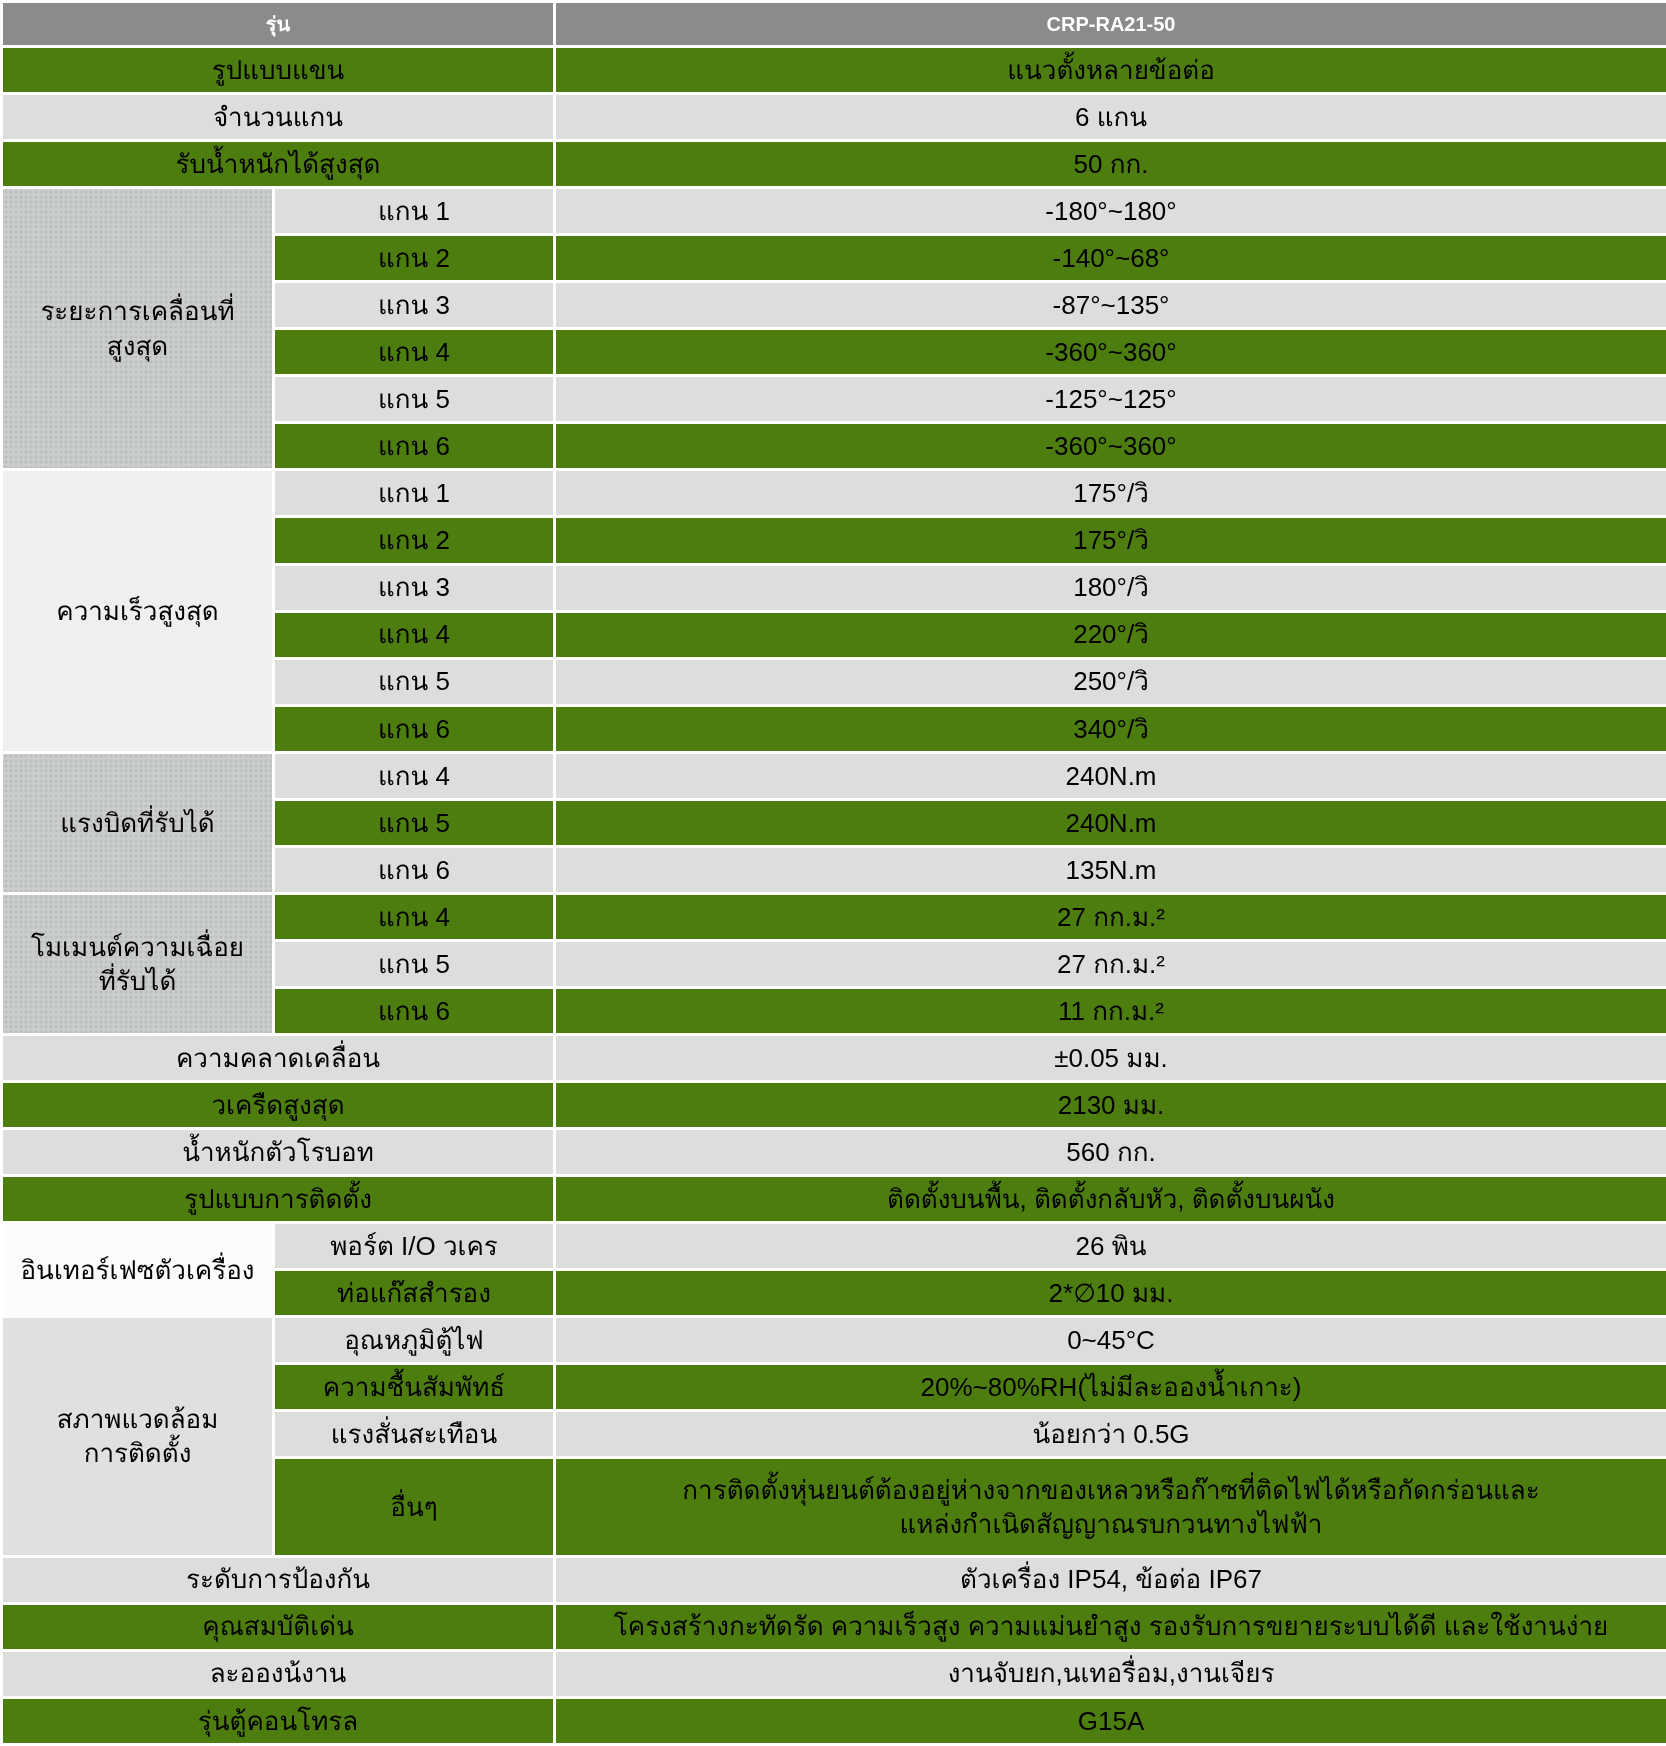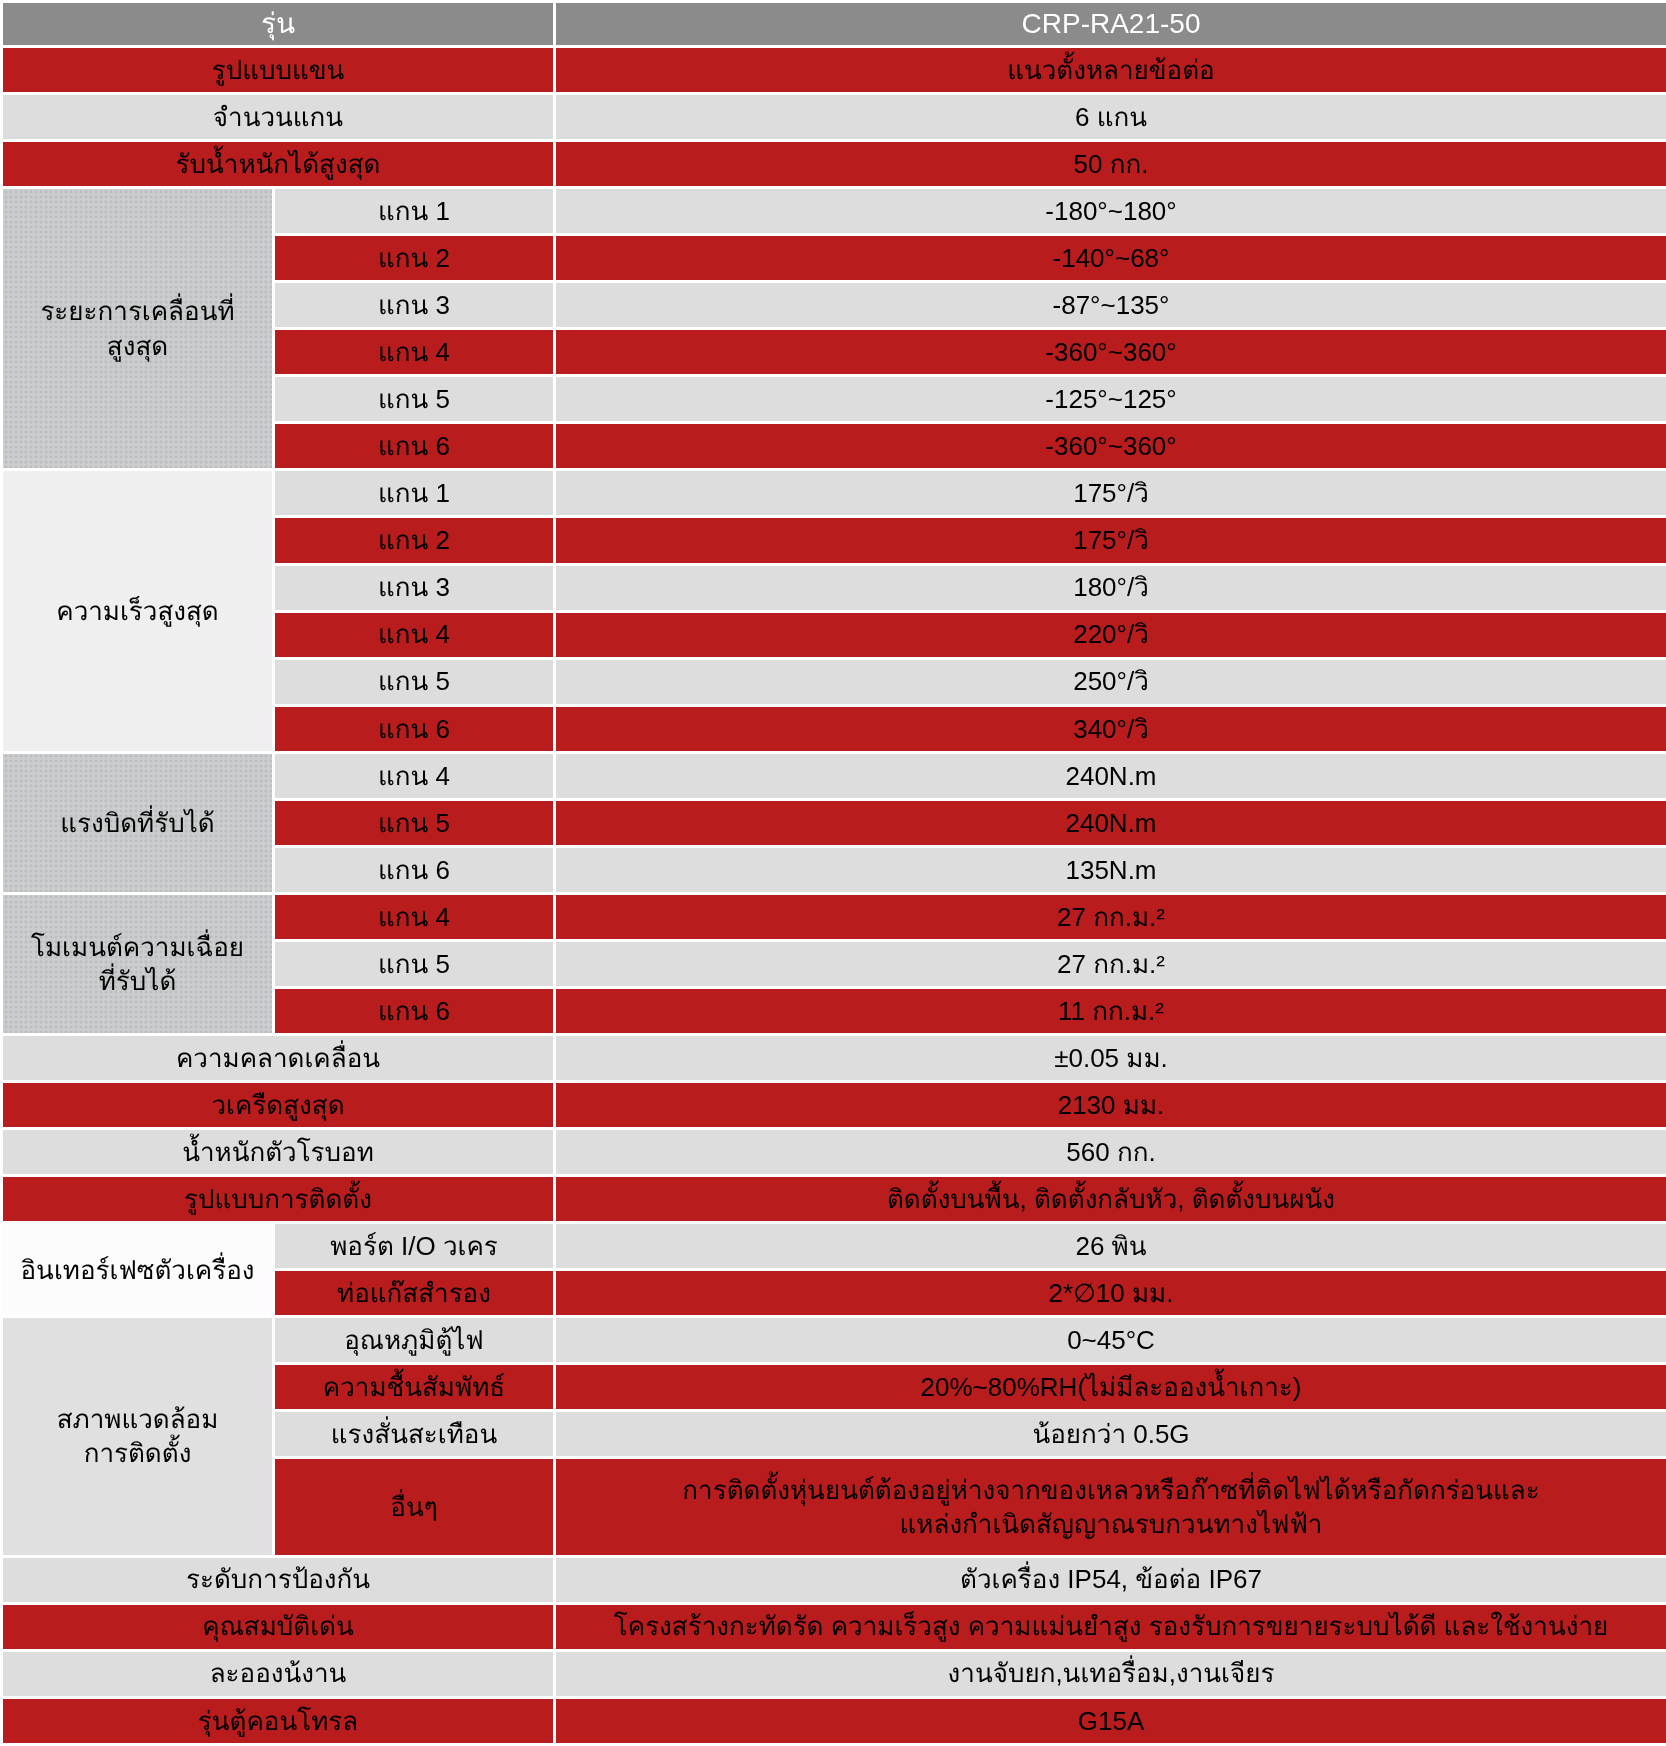--- a/index.html
+++ b/index.html
@@ -25,28 +25,28 @@
     vertical-align:middle;
     font-size:26px;
     line-height:1.32;
     padding:0 6px;
     box-sizing:border-box;
     overflow:hidden;
   }
   thead th{
     background:var(--c-header_bg);
     color:var(--c-header_text);
-    font-weight:normal;
-    font-size:28px;
+    font-weight:bold;
+    font-size:20px;
     height:45px;
     margin-top:24px;
   }
   tr.r{height:47px;}
   tr.tall-row{height:98px;}
-  .bg-white{background:#b91c1c;margin-top:44px;}
+  .bg-white{background:#4d7c0f;margin-top:44px;}
   .bg-gray{background:var(--c-row_alt);}
   .shade-dotted{
     background-color:var(--c-group_dotted);
     background-image:radial-gradient(circle,var(--c-group_dot) 1px,transparent 1.5px);
     background-size:5px 5px;
   }
   .shade-light{background:var(--c-group_light);}
   .shade-white{background:var(--c-group_white);}
   .shade-gray{background:var(--c-group_gray);}
 </style>

